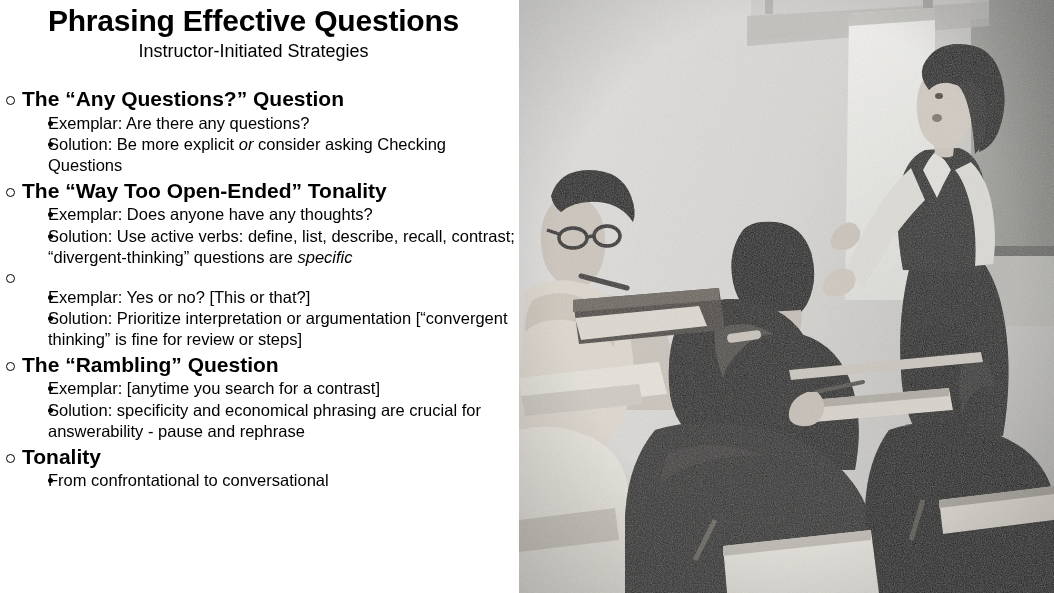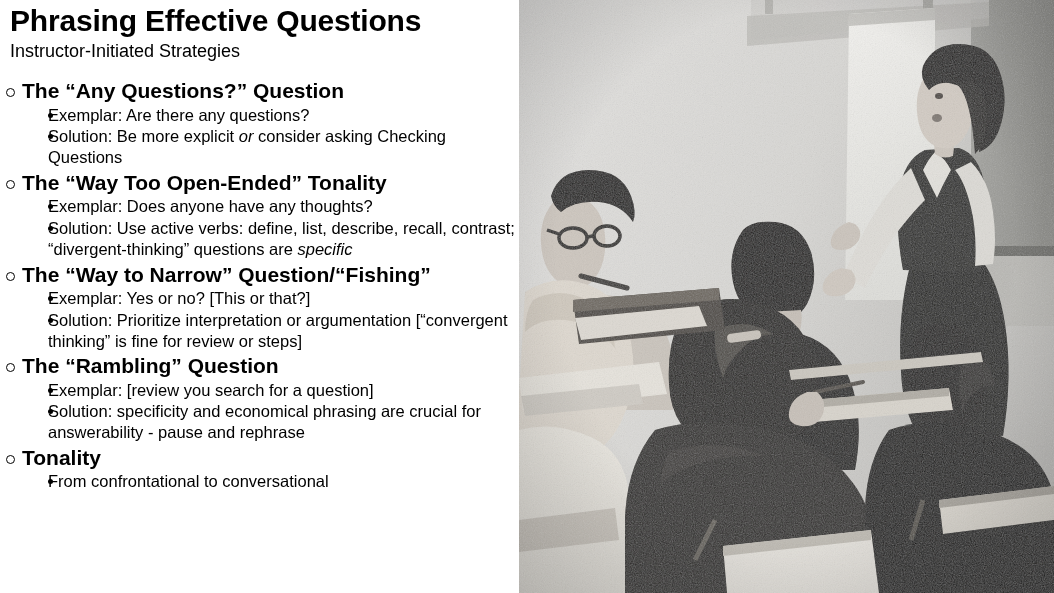--- a/index.html
+++ b/index.html
@@ -26,21 +26,21 @@
     left: 0;
     top: 0;
     width: 519px;
     height: 593px;
     background: #ffffff;
     box-sizing: border-box;
     padding: 0;
   }
 
   #title-block {
-    text-align: left;
+    text-align: center;
     padding: 4px 22px 0 10px;
   }
   #slide-title {
     font-size: 30px;
     font-weight: bold;
     color: #000000;
     letter-spacing: -0.2px;
     line-height: 1.12;
     margin: 0;
     padding: 0;
@@ -48,21 +48,21 @@
   #slide-subtitle {
     font-size: 18px;
     font-weight: normal;
     color: #000000;
     line-height: 1.2;
     margin: 3px 0 0 0;
     padding: 0;
   }
 
   #outline {
-    margin: 14px 0 0 0;
+    margin: 22px 0 0 0;
     padding: 0;
   }
 
   .section {
     margin: 0;
     padding: 0;
   }
 
   
   .lvl1 {
@@ -182,39 +182,38 @@
             <span class="lvl2-text"><span>Exemplar: Does anyone have any thoughts?</span></span>
           </div>
           <div class="lvl2">
             <span class="lvl2-marker"><span class="dot"></span></span>
             <span class="lvl2-text"><span>Solution: Use active verbs: define, list, describe, recall, contrast; “divergent-thinking” questions are </span><i>specific</i></span>
           </div>
         </div>
         <div class="section">
           <div class="lvl1">
             <span class="lvl1-marker"><span class="ring"></span></span>
-            <span class="lvl1-text">The “Way to Narrow” Question/“Fishing”</span>
           </div>
           <div class="lvl2">
             <span class="lvl2-marker"><span class="dot"></span></span>
             <span class="lvl2-text"><span>Exemplar: Yes or no? [This or that?]</span></span>
           </div>
           <div class="lvl2">
             <span class="lvl2-marker"><span class="dot"></span></span>
             <span class="lvl2-text"><span>Solution:  Prioritize interpretation or argumentation [“convergent thinking” is fine for review or steps]</span></span>
           </div>
         </div>
         <div class="section">
           <div class="lvl1">
             <span class="lvl1-marker"><span class="ring"></span></span>
             <span class="lvl1-text">The “Rambling” Question</span>
           </div>
           <div class="lvl2">
             <span class="lvl2-marker"><span class="dot"></span></span>
-            <span class="lvl2-text"><span>Exemplar: [review you search for a question]</span></span>
+            <span class="lvl2-text"><span>Exemplar: [anytime you search for a contrast]</span></span>
           </div>
           <div class="lvl2">
             <span class="lvl2-marker"><span class="dot"></span></span>
             <span class="lvl2-text"><span>Solution:  specificity and economical phrasing are crucial for answerability  - pause and rephrase</span></span>
           </div>
         </div>
         <div class="section">
           <div class="lvl1">
             <span class="lvl1-marker"><span class="ring"></span></span>
             <span class="lvl1-text">Tonality</span>

